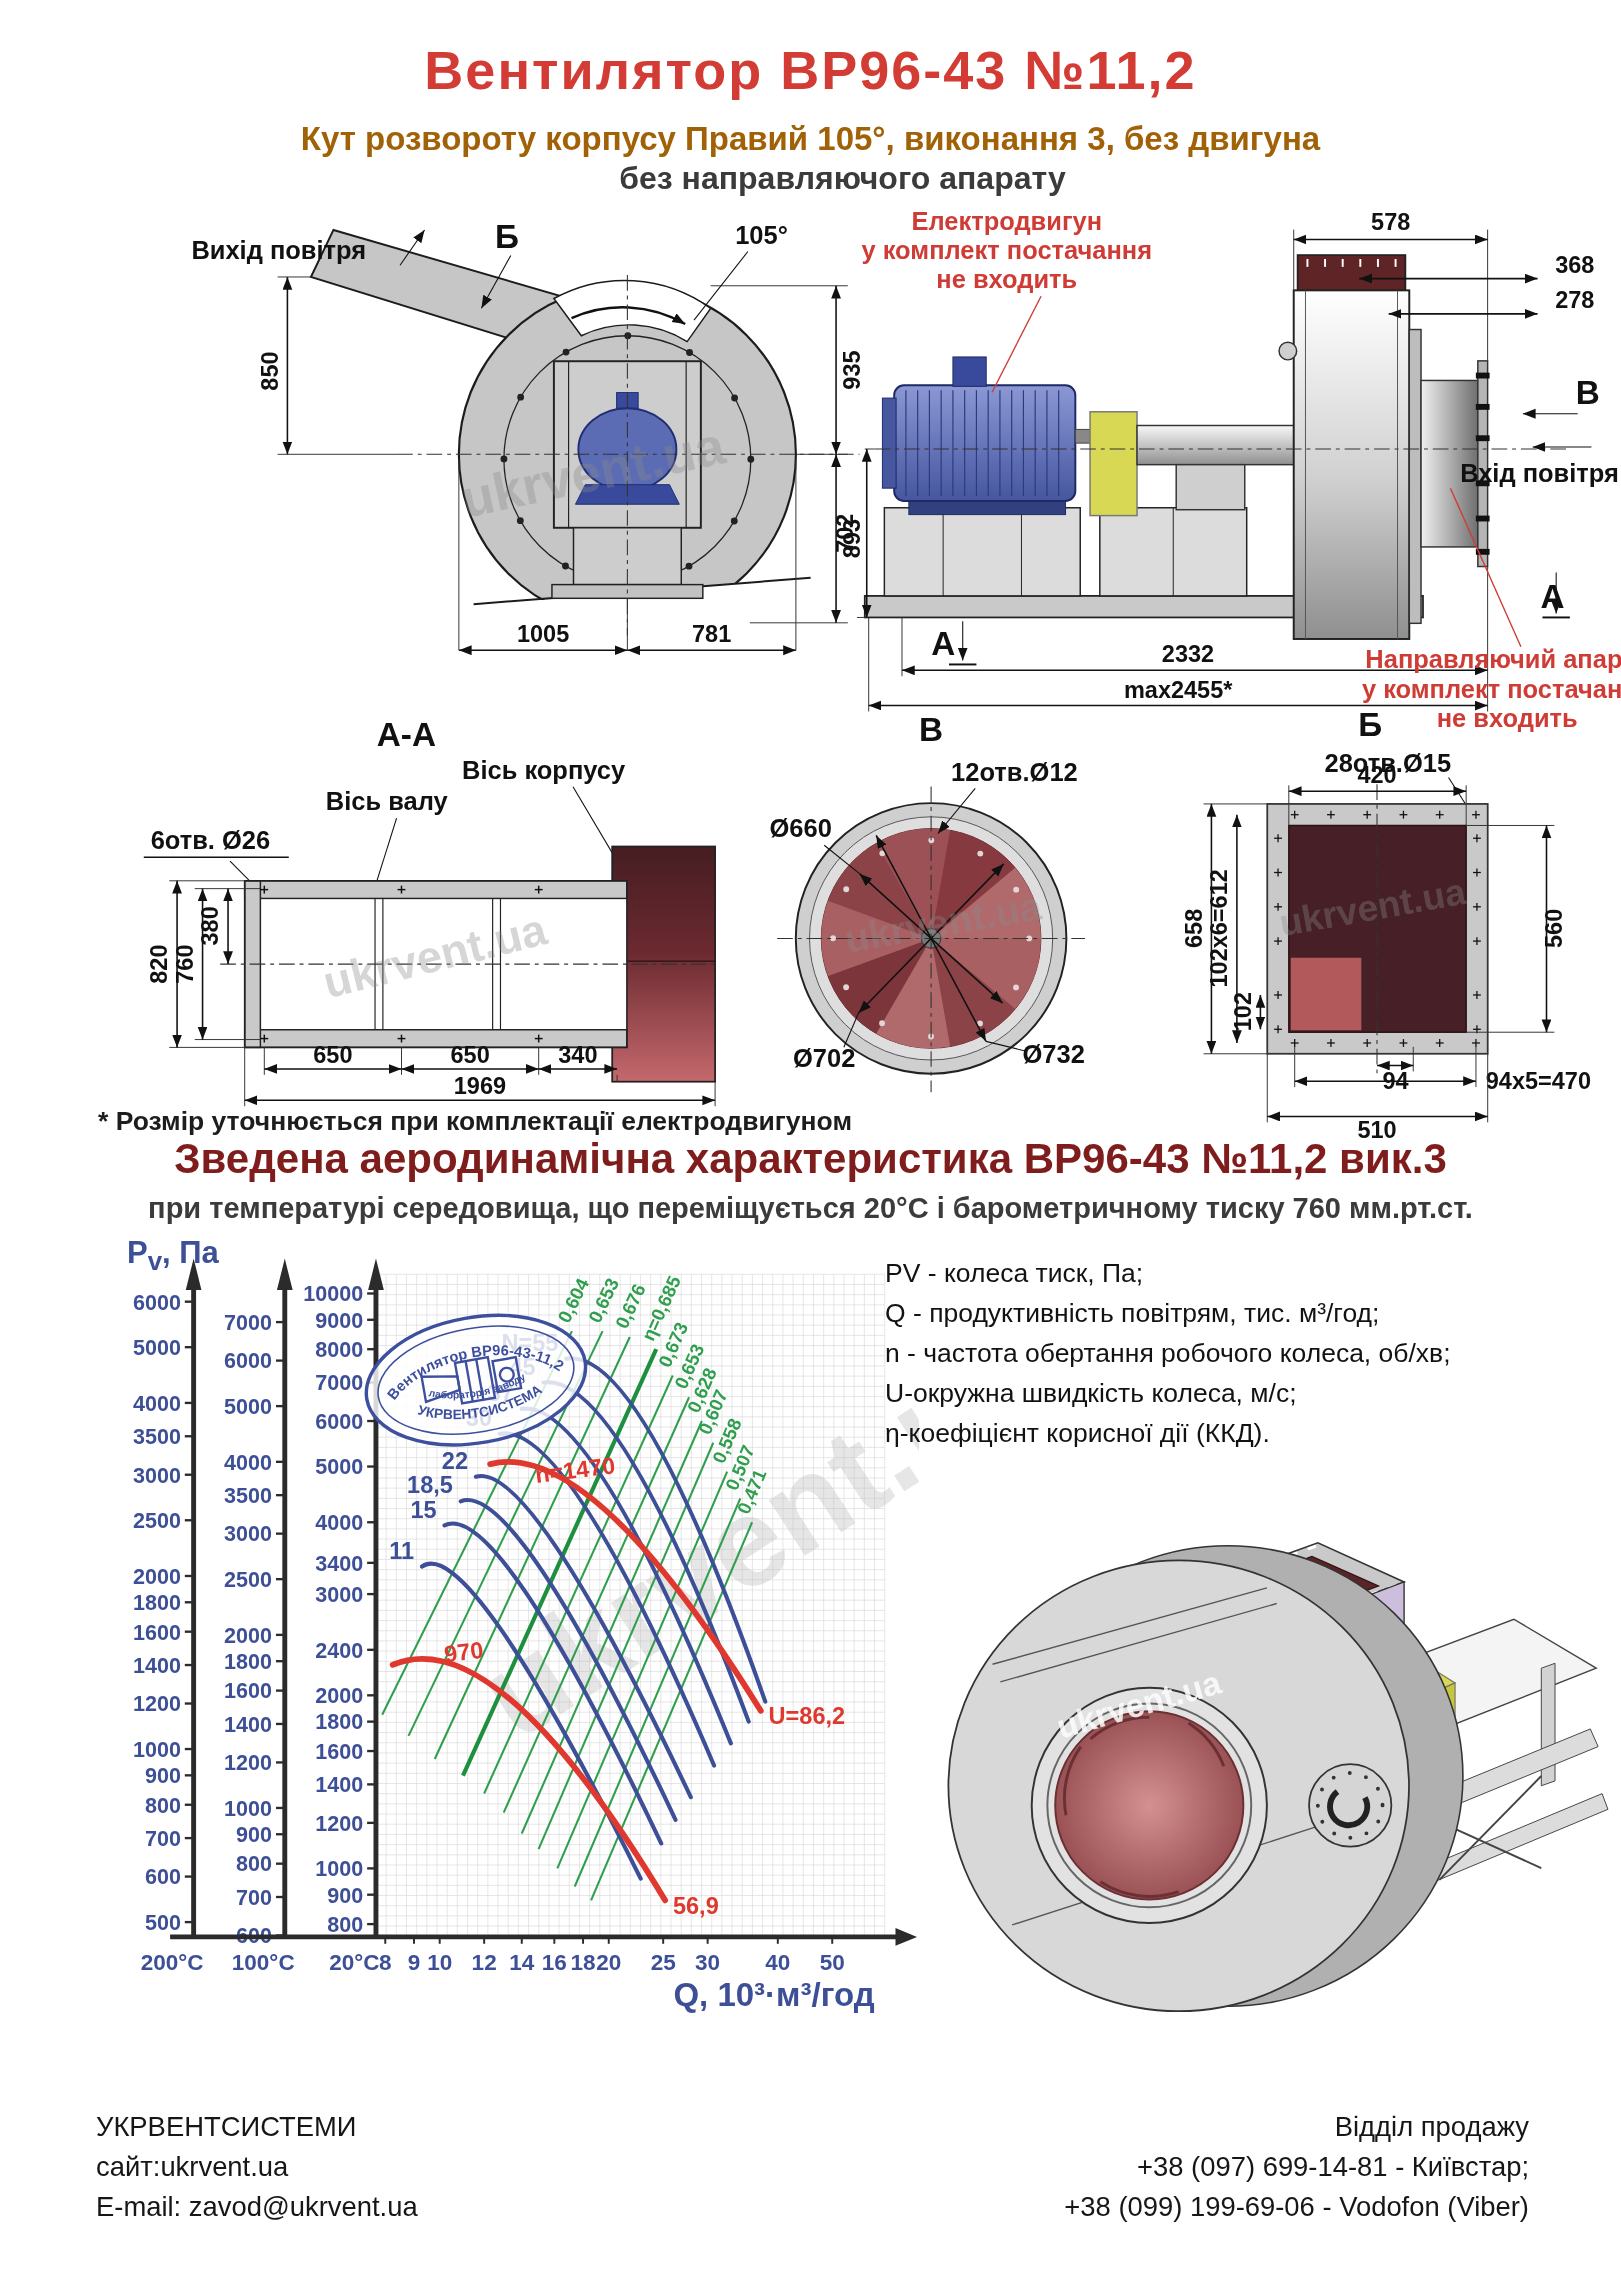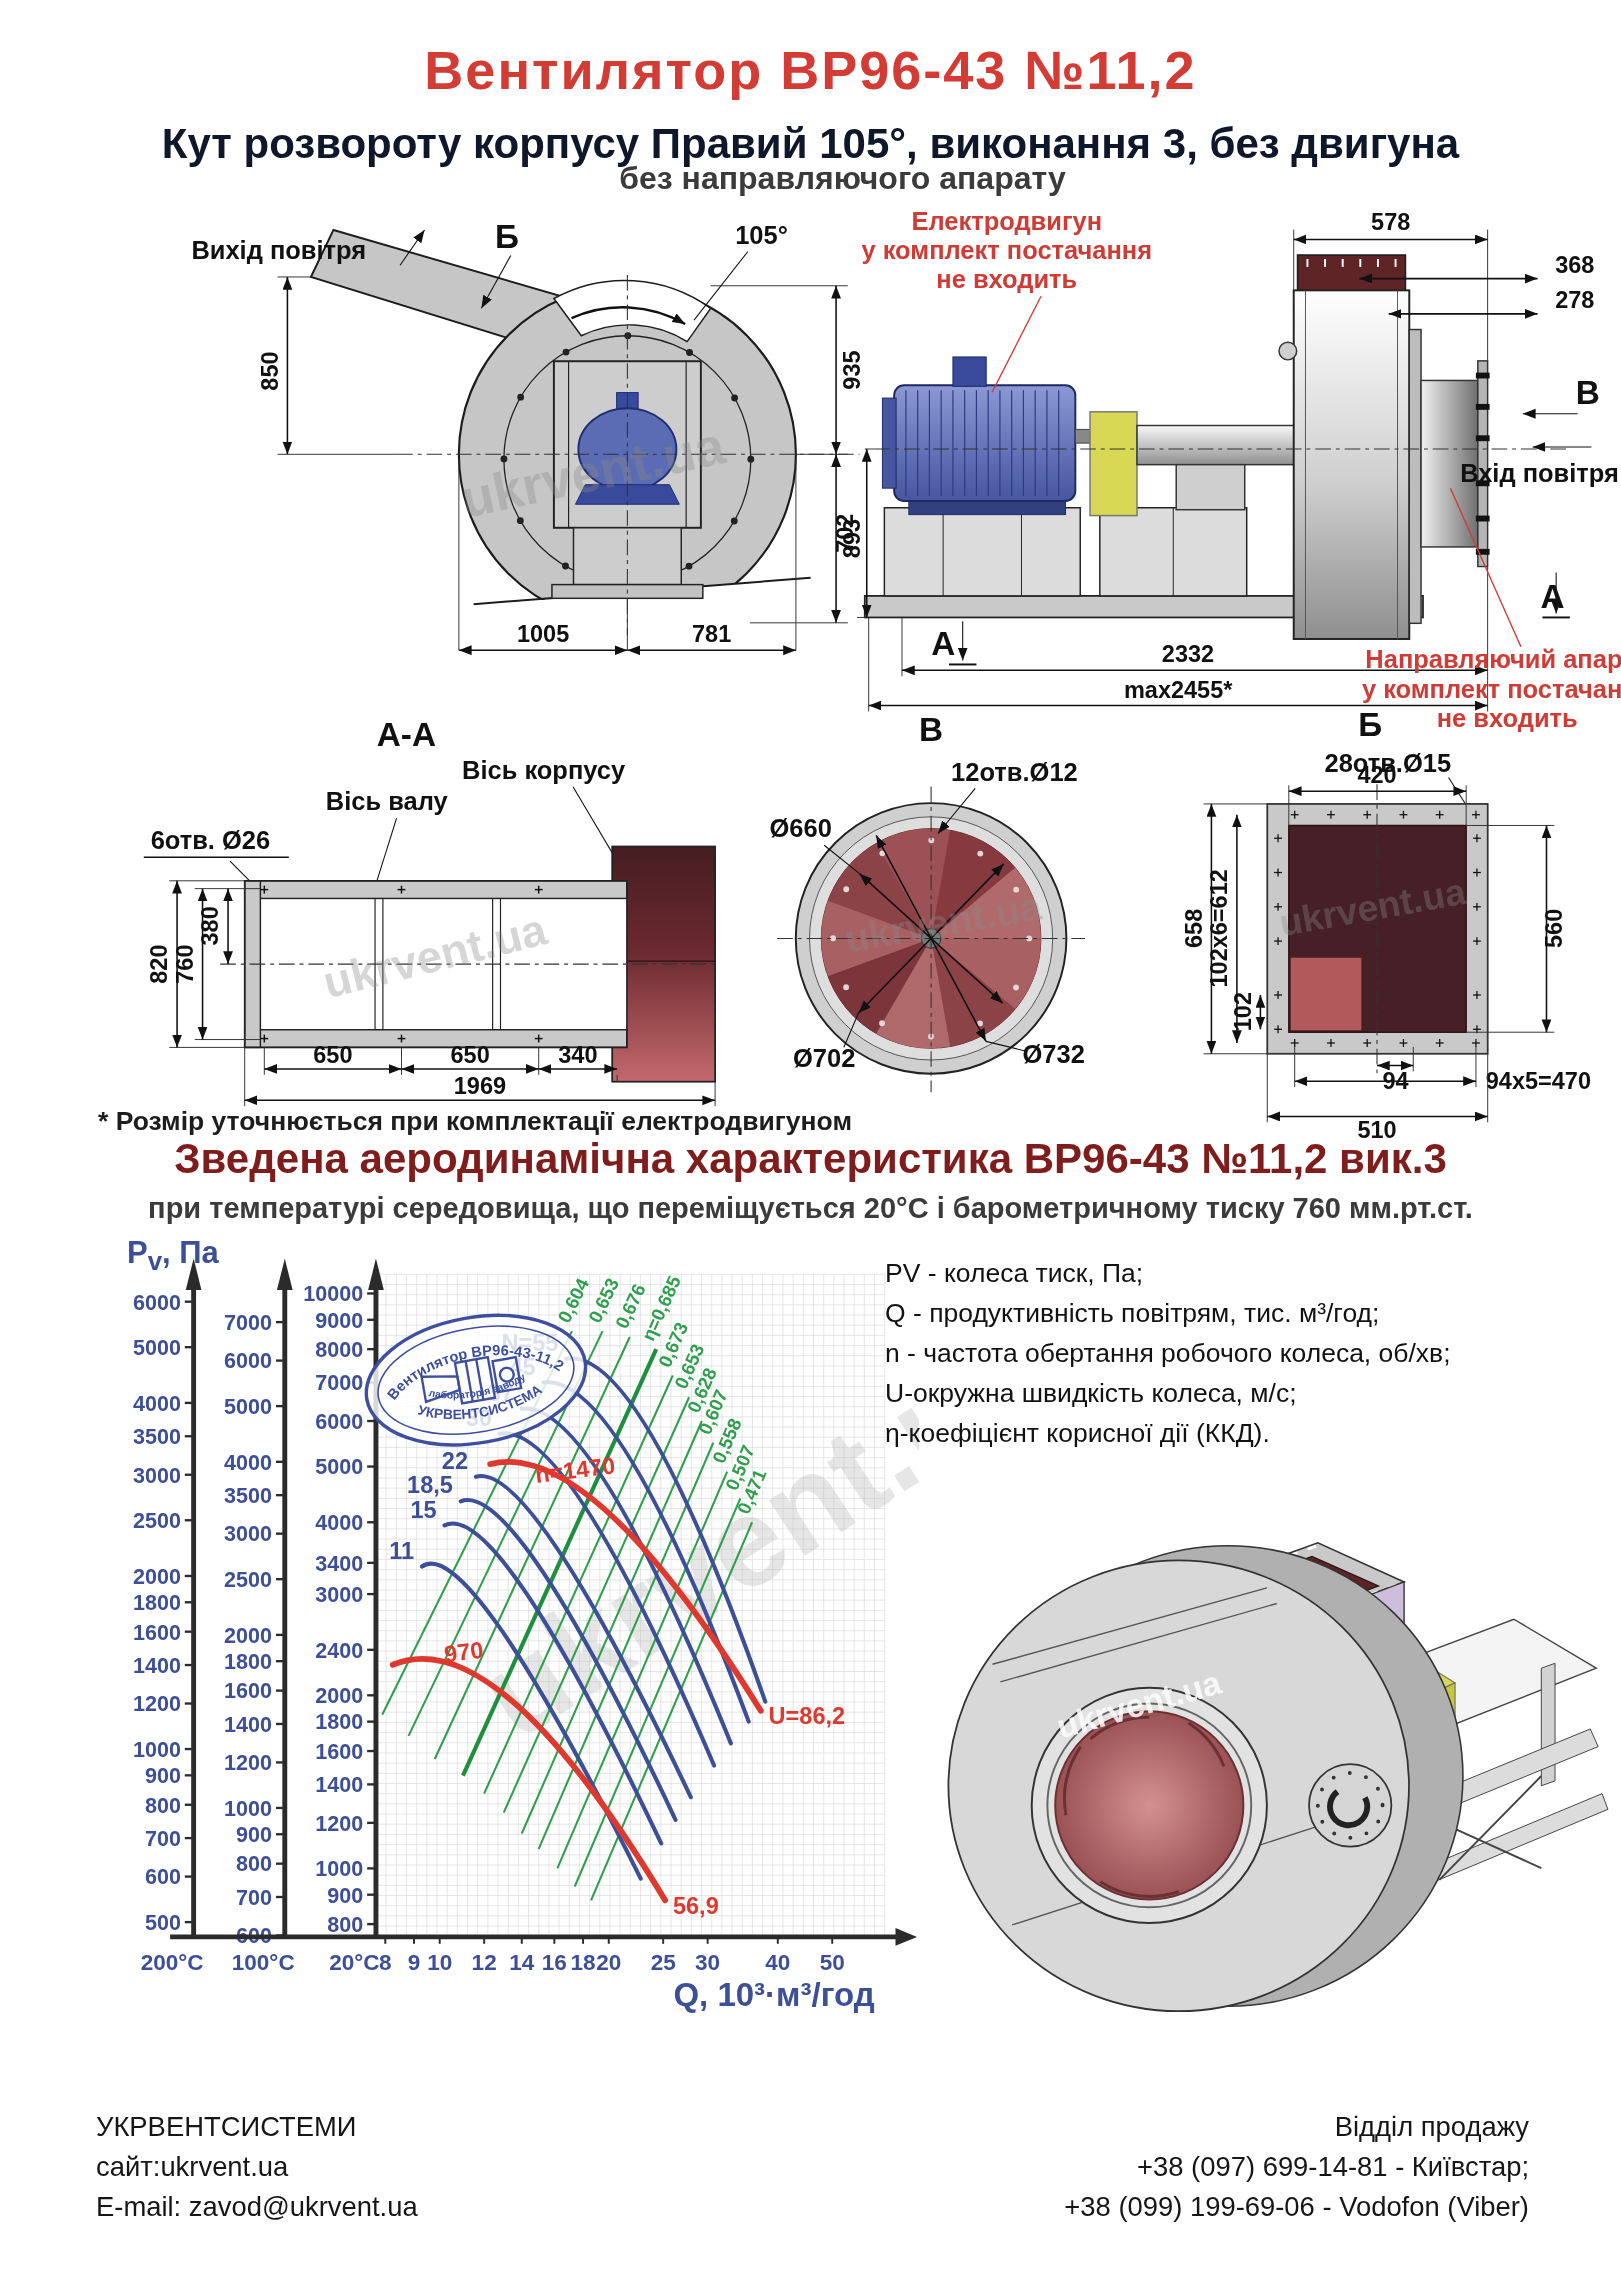--- a/index.html
+++ b/index.html
@@ -1,20 +1,20 @@
 <!DOCTYPE html>
 <html><head>
 <meta charset="utf-8">
 <style>
   html,body{margin:0;padding:0;background:#fff;}
   body{width:1621px;height:2293px;position:relative;font-family:"Liberation Sans",sans-serif;color:#111;overflow:hidden;}
   .abs{position:absolute;}
   .center{left:0;width:100%;text-align:center;}
   .page-title{top:39px;font-size:54px;font-weight:bold;color:#d23c34;letter-spacing:2px;}
-  .sub1{top:120px;font-size:42px;font-weight:bold;color:#0f172a;}
+  .sub1{top:120px;font-size:33px;font-weight:bold;color:#a16207;}
   .sub2{top:160px;font-size:32px;font-weight:bold;color:#3b3b3b;margin-left:32px;}
   .footnote{left:98px;top:1106px;font-size:26.5px;font-weight:bold;color:#1d1d1d;}
   .heading2{top:1135px;font-size:42px;font-weight:bold;color:#7f1d1d;}
   .subheading2{top:1192px;font-size:29px;font-weight:bold;color:#3b3b3b;}
   .pv-label{left:127px;top:1235px;font-size:31px;font-weight:bold;color:#3d4f97;}
   .q-label{left:588px;top:1976px;width:372px;text-align:center;font-size:33px;font-weight:bold;color:#3d4f97;}
   .legend{left:885px;top:1253px;width:725px;font-size:26.5px;line-height:40px;color:#121212;}
   .footer-left{left:96px;top:2107px;font-size:27.4px;line-height:40px;color:#161616;}
   .footer-right{right:92px;top:2107px;font-size:27.4px;line-height:40px;color:#161616;text-align:right;}
   

